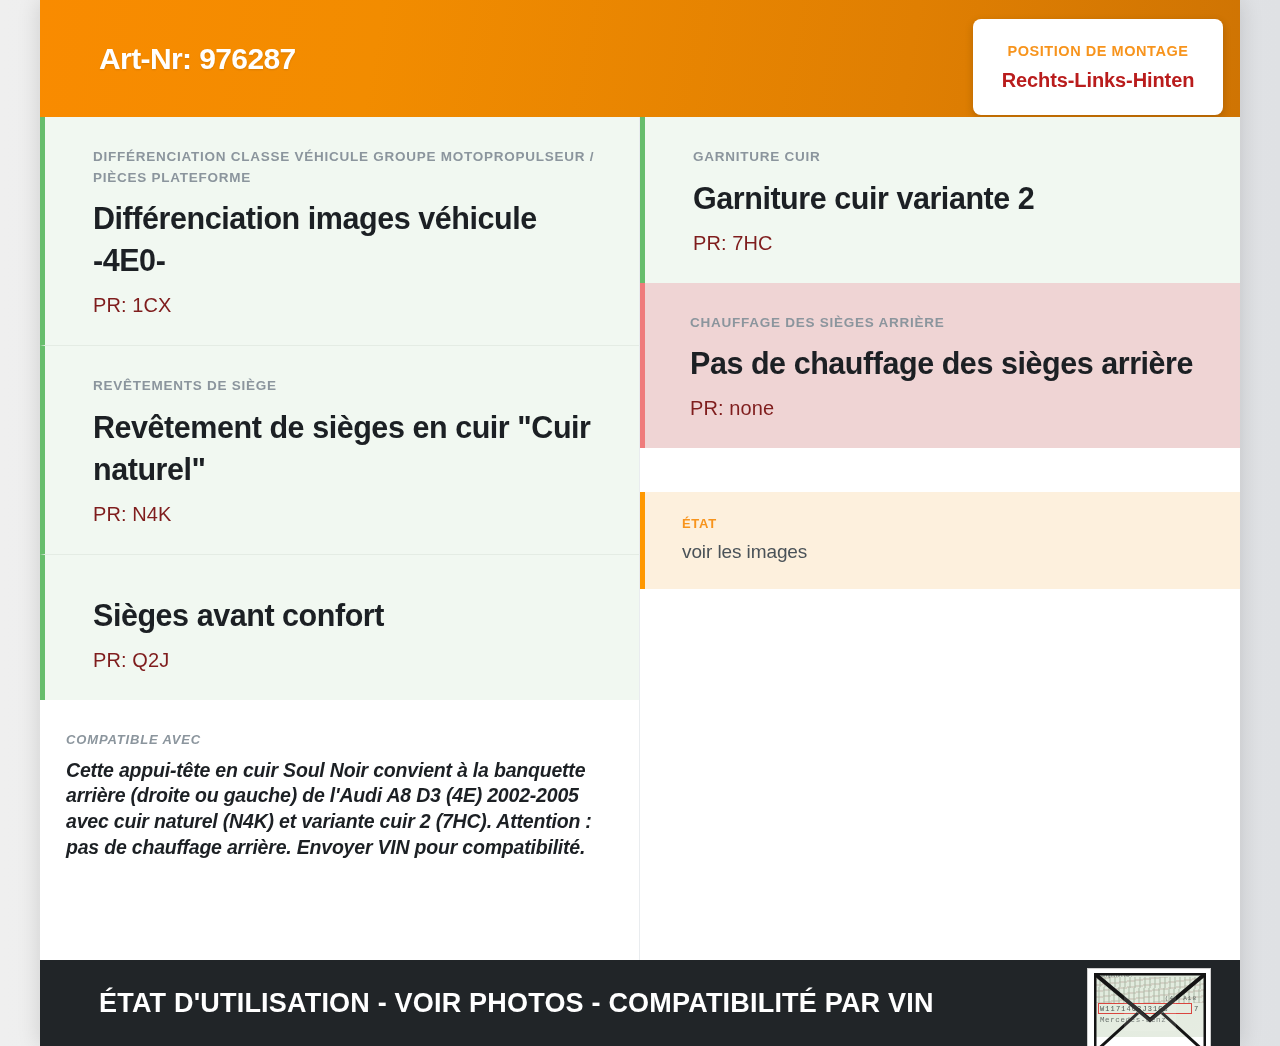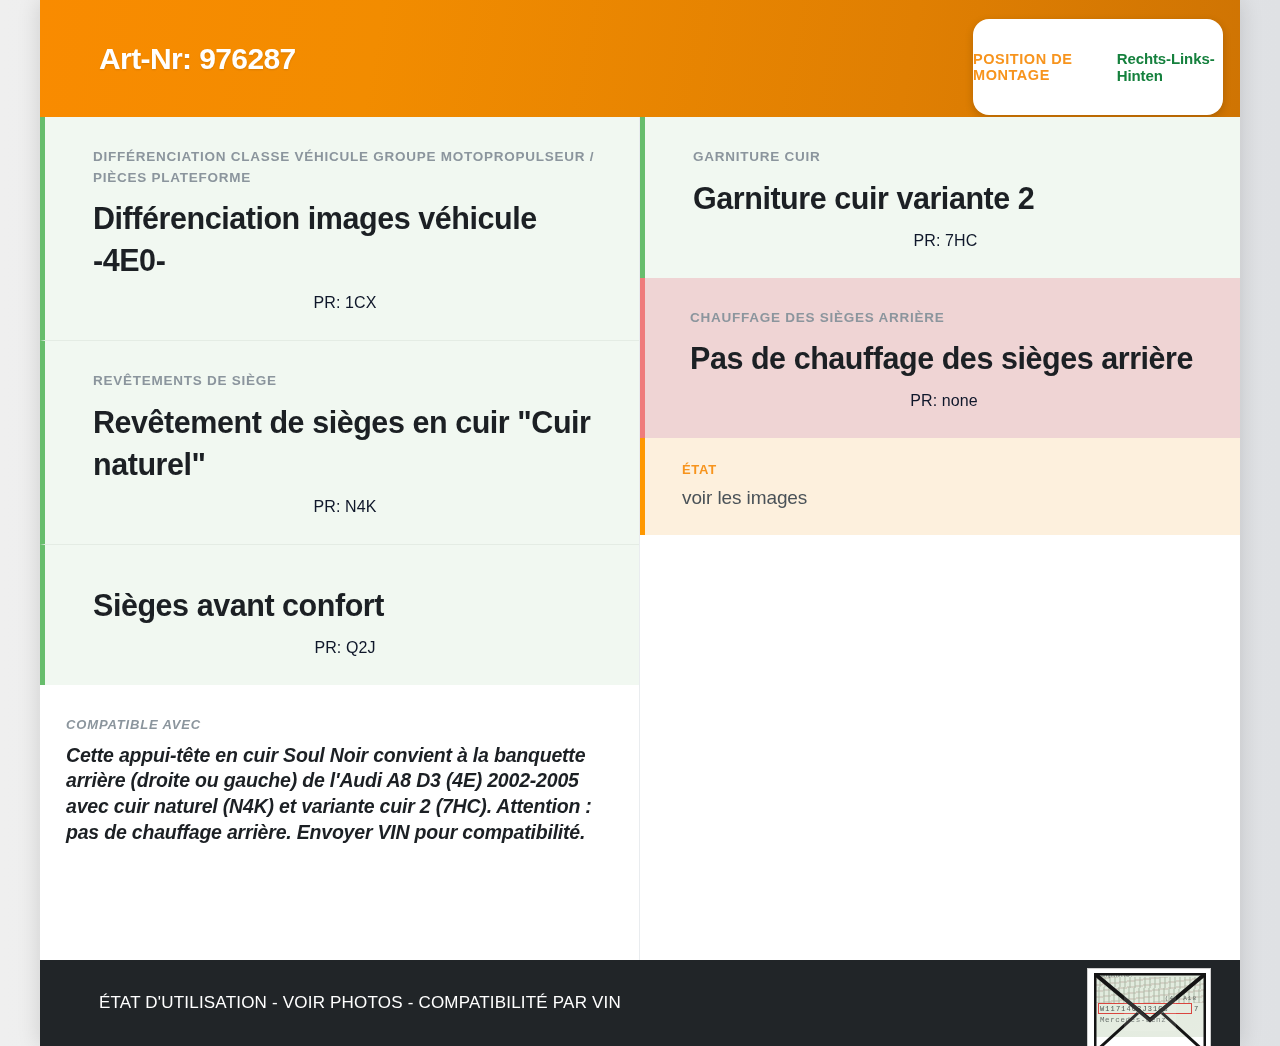--- a/index.html
+++ b/index.html
@@ -45,37 +45,37 @@
     text-shadow: 0 1px 2px rgba(0,0,0,0.12);
   }
 
   .mount-badge {
     position: absolute;
     right: 17px;
     top: 19px;
     width: 250px;
     height: 96px;
     background: #ffffff;
-    border-radius: 16px;
+    border-radius: 8px;
     box-shadow: 0 3px 9px rgba(0,0,0,0.18);
     display: flex;
-    flex-direction: row;
+    flex-direction: column;
     align-items: center;
     justify-content: center;
     gap: 10px;
   }
   .mount-badge .badge-label {
     color: #f7941d;
     font-size: 14.5px;
     font-weight: bold;
     letter-spacing: 0.55px;
   }
   .mount-badge .badge-value {
-    color: #15803d;
-    font-size: 15px;
+    color: #b91c1c;
+    font-size: 20px;
     font-weight: bold;
     letter-spacing: -0.1px;
   }
 
   
   .columns {
     position: relative;
     height: 843px;
     display: flex;
     background: #ffffff;
@@ -113,28 +113,27 @@
   .spec .val {
     margin-top: 9px;
     color: #1c2024;
     font-size: 30.5px;
     font-weight: bold;
     line-height: 1.38;
     letter-spacing: -0.45px;
   }
   .spec .pr {
     margin-top: 13px;
-    color: #0f172a;
-    font-size: 16px;
+    color: #7f1d1d;
+    font-size: 20px;
     letter-spacing: 0.1px;
-    text-align: center;
-  }
-
-  
-  .spec.etat { padding: 22px 42px 24px 37px; }
+  }
+
+  
+  .spec.etat { padding: 22px 42px 24px 37px; margin-top: 44px; }
   .spec.etat .cat {
     color: #f7941d;
     font-size: 13px;
     letter-spacing: 0.7px;
   }
   .spec.etat .val {
     margin-top: 5px;
     color: #4a5258;
     font-size: 19px;
     font-weight: normal;
@@ -167,22 +166,22 @@
   .footer {
     position: relative;
     height: 86px;
     background: #212528;
     display: flex;
     align-items: center;
   }
   .footer .slogan {
     margin-left: 59px;
     color: #ffffff;
-    font-size: 17px;
-    font-weight: normal;
+    font-size: 27px;
+    font-weight: bold;
     letter-spacing: 0.2px;
   }
 
   
   .vin-thumb {
     position: absolute;
     left: 1047px;
     top: 8px;
     width: 124px;
     height: 88px;

